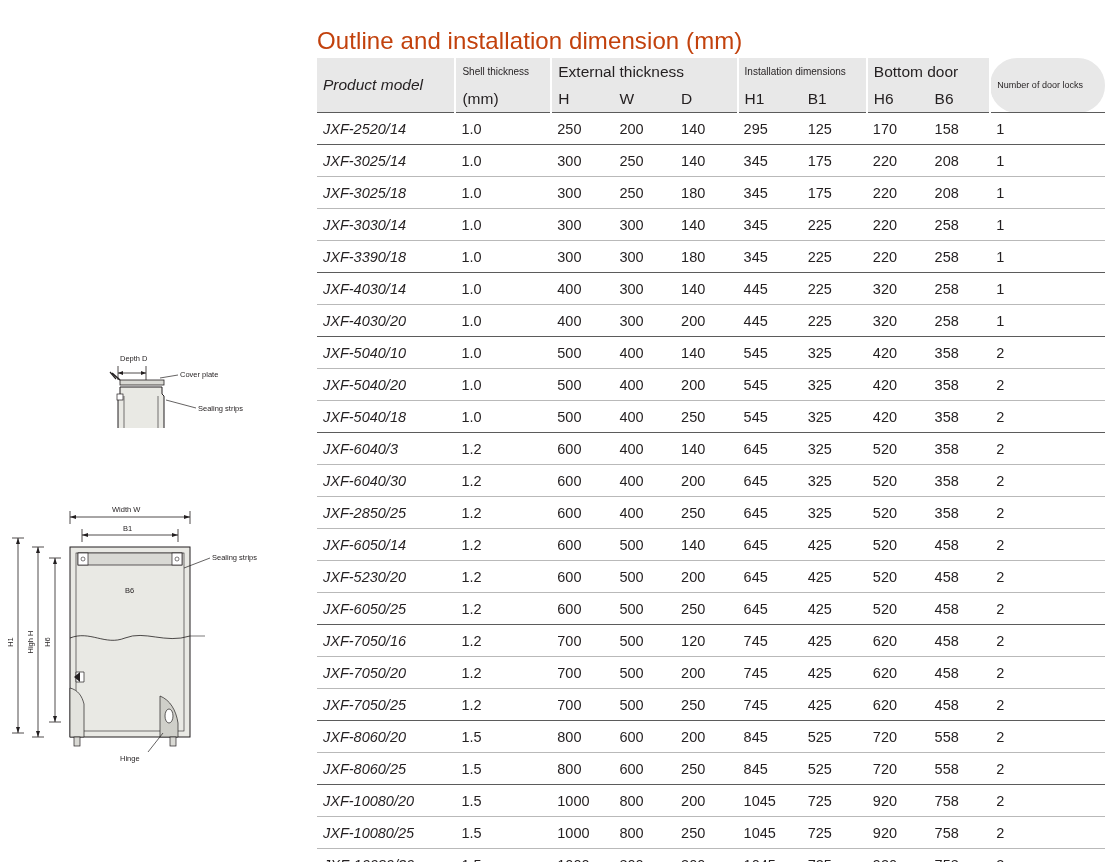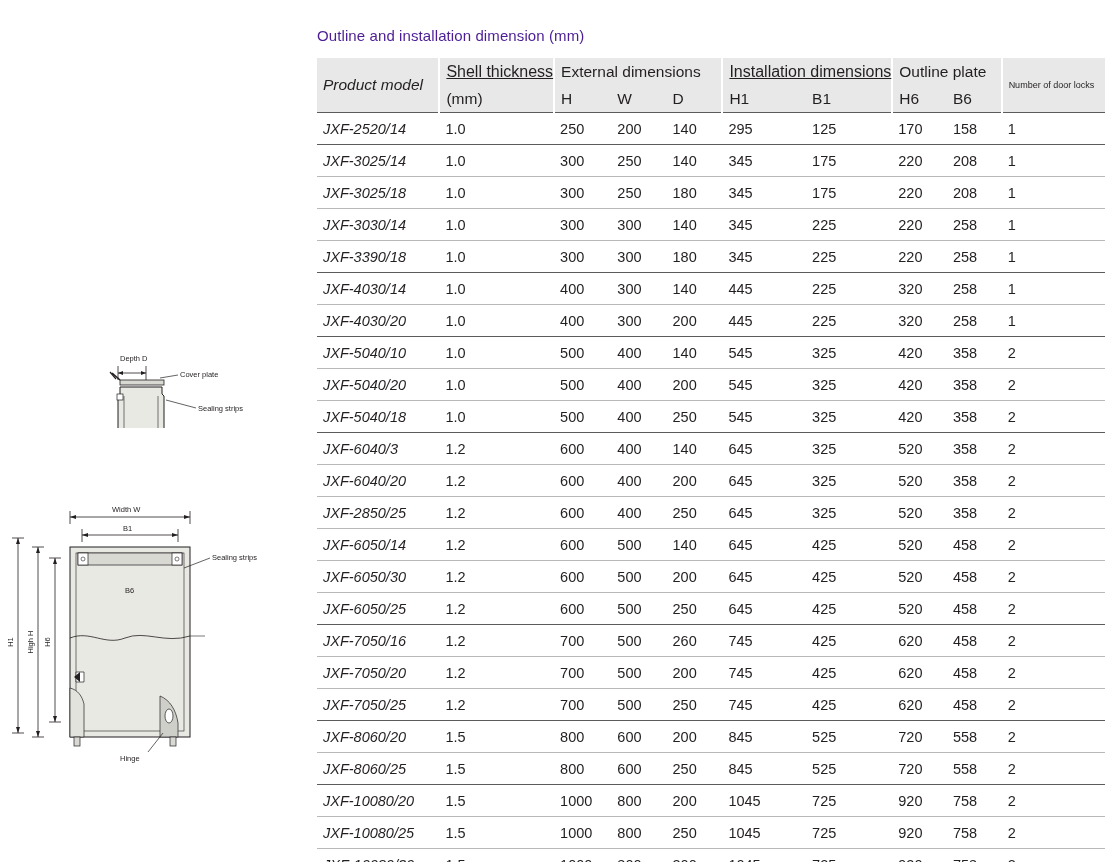--- a/index.html
+++ b/index.html
@@ -35,22 +35,22 @@
     position: absolute;
     left: 312px;
     top: 0;
     width: 793px;
     height: 862px;
   }
   #doc-title {
     position: absolute;
     left: 5px;
     top: 27px;
-    font-size: 15px;
-    color: #4c1d95;
+    font-size: 24px;
+    color: #c2410c;
     letter-spacing: 0.1px;
   }
 
   table.dims {
     position: absolute;
     left: 5px;
     top: 58px;
     border-collapse: collapse;
     font-size: 14.5px;
     color: #231f20;
@@ -65,22 +65,21 @@
 
   
   .hdr {
     background: #e8e8e8;
     height: 27px;
     font-size: 15.5px;
     padding-left: 6px !important;
     white-space: nowrap;
   }
   .hdr.small {
-    font-size: 16px;
-    text-decoration: underline;
+    font-size: 10px;
   }
   .hdr.tiny {
     font-size: 9px;
   }
   .hdr-sep {
     border-left: 2px solid #ffffff;
   }
 
   
   .cell {
@@ -102,21 +101,21 @@
   
   .c-model { width: 142px; font-style: italic; }
   .c-shell { width: 95px; }
   .c-h     { width: 60px; }
   .c-w     { width: 62px; }
   .c-d     { width: 62px; }
   .c-h1    { width: 60px; }
   .c-b1    { width: 62px; }
   .c-h6    { width: 60px; }
   .c-b6    { width: 60px; }
-  .c-locks { width: 115px; }
+  .c-locks { width: 115px; border-radius: 27px; }
 </style>
 </head>
 <body>
 
 <div id="diagrams">
 
   <svg width="300" height="260" viewBox="0 0 300 260" style="position:absolute;left:0;top:168px">
 
     <line x1="118" y1="205" x2="146" y2="205" stroke="#231f20" stroke-width="0.8"></line>
     <polygon points="118,205 123,203 123,207" fill="#231f20"></polygon>
@@ -227,23 +226,23 @@
 
 <div id="table-area">
 
   <div id="doc-title">Outline and installation dimension (mm)</div>
 
   <table class="dims">
     <thead>
       <tr>
         <th class="hdr c-model" rowspan="2">Product model</th>
         <th class="hdr small c-shell hdr-sep">Shell thickness</th>
-        <th class="hdr hdr-sep" colspan="3">External dimensions</th>
+        <th class="hdr hdr-sep" colspan="3">External thickness</th>
         <th class="hdr small hdr-sep" colspan="2">Installation dimensions</th>
-        <th class="hdr hdr-sep" colspan="2">Outline plate</th>
+        <th class="hdr hdr-sep" colspan="2">Bottom door</th>
         <th class="hdr tiny c-locks hdr-sep" rowspan="2">Number of door locks</th>
       </tr>
       <tr>
         <th class="hdr c-shell hdr-sep">(mm)</th>
         <th class="hdr c-h hdr-sep">H</th>
         <th class="hdr c-w">W</th>
         <th class="hdr c-d">D</th>
         <th class="hdr c-h1 hdr-sep">H1</th>
         <th class="hdr c-b1">B1</th>
         <th class="hdr c-h6 hdr-sep">H6</th>
@@ -377,21 +376,21 @@
           <td class="cell c-h">600</td>
           <td class="cell c-w">400</td>
           <td class="cell c-d">140</td>
           <td class="cell c-h1">645</td>
           <td class="cell c-b1">325</td>
           <td class="cell c-h6">520</td>
           <td class="cell c-b6">358</td>
           <td class="cell c-locks">2</td>
         </tr>
         <tr class="rule-top">
-          <td class="cell c-model">JXF-6040/20</td>
+          <td class="cell c-model">JXF-6040/30</td>
           <td class="cell c-shell">1.2</td>
           <td class="cell c-h">600</td>
           <td class="cell c-w">400</td>
           <td class="cell c-d">200</td>
           <td class="cell c-h1">645</td>
           <td class="cell c-b1">325</td>
           <td class="cell c-h6">520</td>
           <td class="cell c-b6">358</td>
           <td class="cell c-locks">2</td>
         </tr>
@@ -413,21 +412,21 @@
           <td class="cell c-h">600</td>
           <td class="cell c-w">500</td>
           <td class="cell c-d">140</td>
           <td class="cell c-h1">645</td>
           <td class="cell c-b1">425</td>
           <td class="cell c-h6">520</td>
           <td class="cell c-b6">458</td>
           <td class="cell c-locks">2</td>
         </tr>
         <tr class="rule-top">
-          <td class="cell c-model">JXF-6050/30</td>
+          <td class="cell c-model">JXF-5230/20</td>
           <td class="cell c-shell">1.2</td>
           <td class="cell c-h">600</td>
           <td class="cell c-w">500</td>
           <td class="cell c-d">200</td>
           <td class="cell c-h1">645</td>
           <td class="cell c-b1">425</td>
           <td class="cell c-h6">520</td>
           <td class="cell c-b6">458</td>
           <td class="cell c-locks">2</td>
         </tr>
@@ -441,21 +440,21 @@
           <td class="cell c-b1">425</td>
           <td class="cell c-h6">520</td>
           <td class="cell c-b6">458</td>
           <td class="cell c-locks">2</td>
         </tr>
         <tr class="group-top">
           <td class="cell c-model">JXF-7050/16</td>
           <td class="cell c-shell">1.2</td>
           <td class="cell c-h">700</td>
           <td class="cell c-w">500</td>
-          <td class="cell c-d">260</td>
+          <td class="cell c-d">120</td>
           <td class="cell c-h1">745</td>
           <td class="cell c-b1">425</td>
           <td class="cell c-h6">620</td>
           <td class="cell c-b6">458</td>
           <td class="cell c-locks">2</td>
         </tr>
         <tr class="rule-top">
           <td class="cell c-model">JXF-7050/20</td>
           <td class="cell c-shell">1.2</td>
           <td class="cell c-h">700</td>

